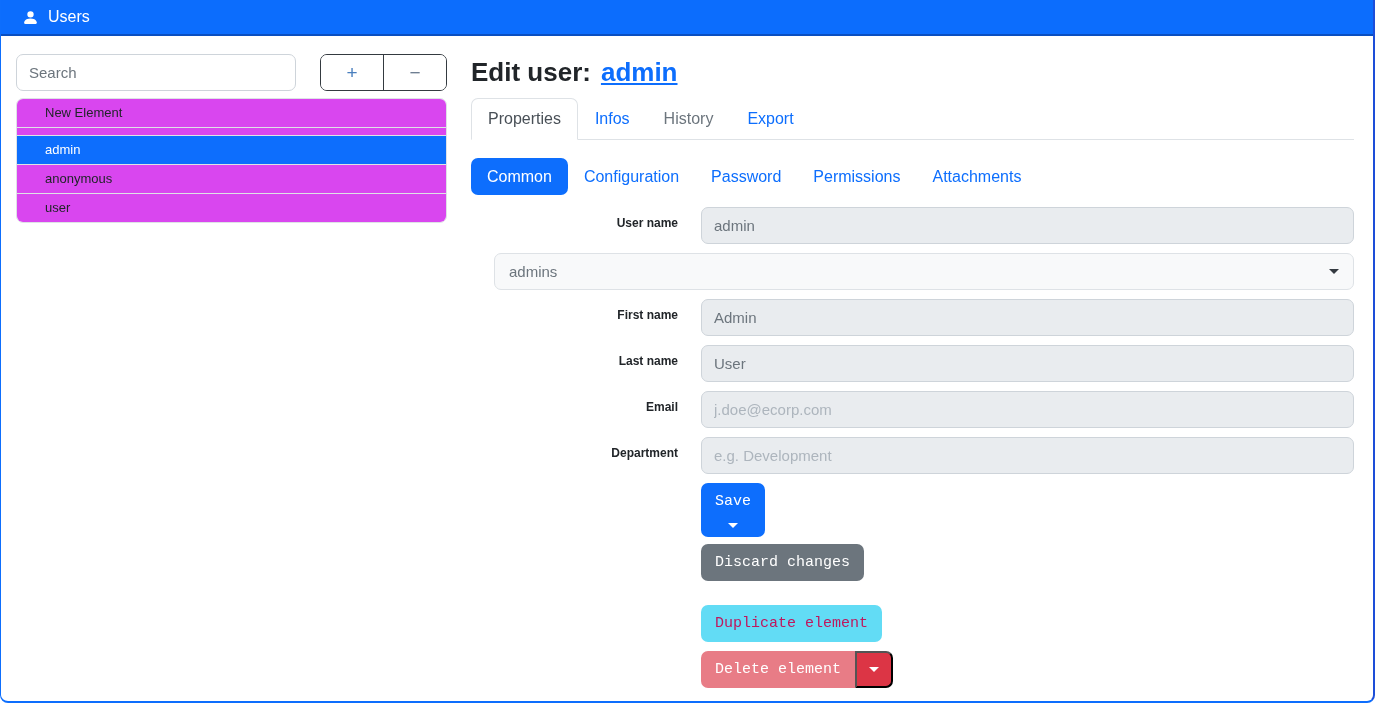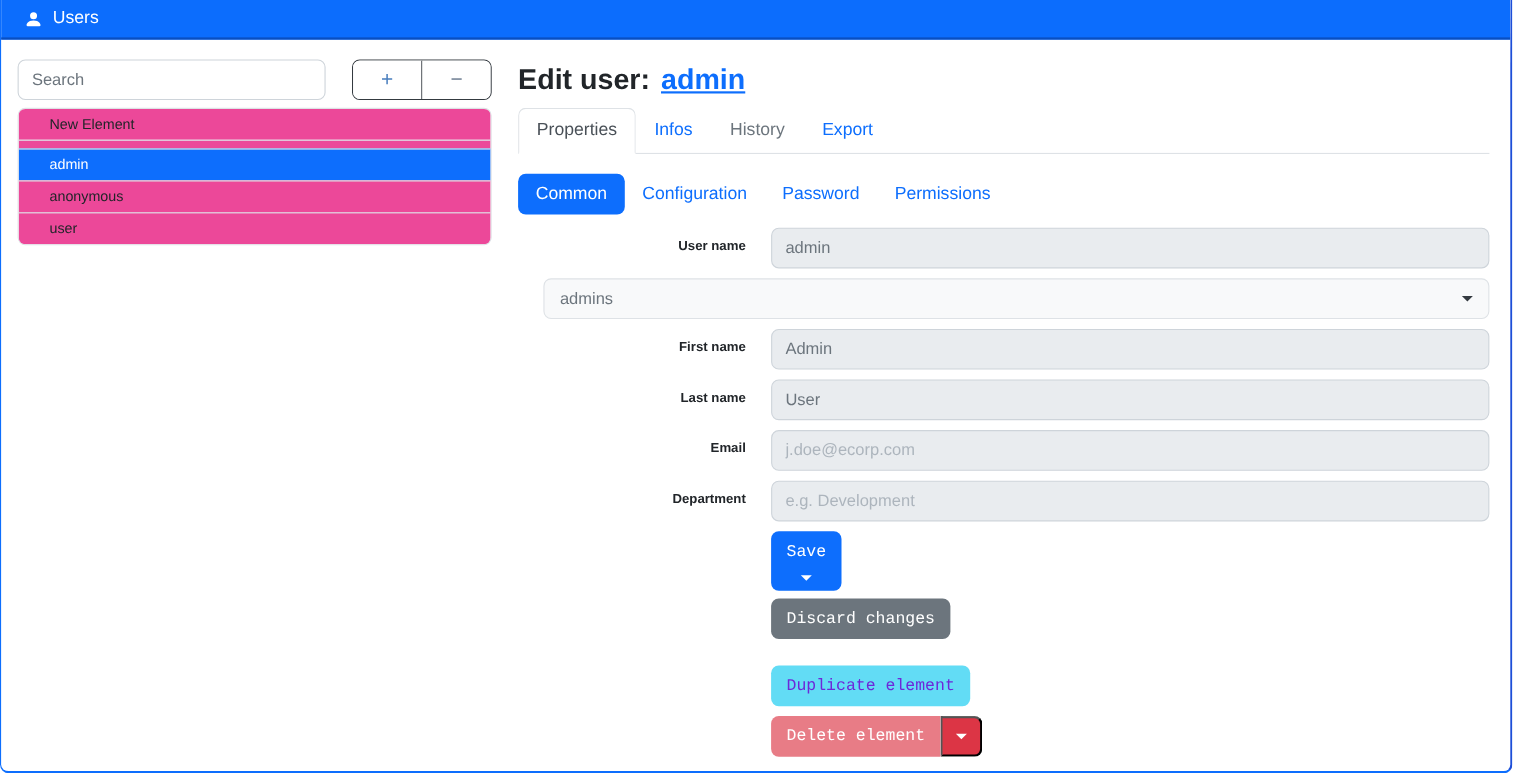--- a/index.html
+++ b/index.html
@@ -43,21 +43,21 @@
   .btn-outline.plus { border-right: 1px solid #343a40; color: #4a7fbe; }
   .btn-outline.minus { color: #6e7e92; }
   
   .user-list {
     margin-top: 7px; border: 1px solid #dee2e6; border-radius: 7px;
     overflow: hidden; background: #fff;
   }
   .list-item {
     font-size: 13px; color: #212529; padding: 6px 8px 6px 28px;
     line-height: 16px; border-top: 1px solid #dee2e6; cursor: pointer;
-    background: #ec4899;
+    background: #d946ef;
   }
   .list-item:first-child { border-top: none; }
   .list-item.spacer { height: 8px; padding: 0; cursor: default; }
   .list-item.selected { background: #0d6efd; color: #fff; }
   
   .main { position: absolute; left: 470px; top: 22px; right: 19px; }
   .page-title { margin: 0; font-size: 26px; line-height: 28px; font-weight: bold; color: #212529; }
   .title-link { color: #0d6efd; text-decoration: underline; margin-left: 10px; cursor: pointer; }
   .tab-bar {
     display: flex; margin-top: 12px; border-bottom: 1px solid #dee2e6;
@@ -105,21 +105,21 @@
   
   .actions { margin-left: 230px; margin-top: 2px; }
   .btn {
     border: none; border-radius: 7px; font-size: 15px; font-family: Liberation Mono, monospace;
     padding: 9px 14px; cursor: pointer; line-height: 19px; flex-direction: column;
   }
   .btn-save {
     background: #0d6efd; color: #fff; display: inline-flex; align-items: center; gap: 12px;
   }
   .btn-discard { background: #6c757d; color: #fff; display: block; margin-top: 7px; }
-  .btn-duplicate { background: #62dcf5; color: #6d28d9; display: block; margin-top: 24px; }
+  .btn-duplicate { background: #62dcf5; color: #be185d; display: block; margin-top: 24px; }
   .delete-group { margin-top: 9px; display: inline-flex; }
   .btn-delete-main { background: #e87c86; color: #fff; border-radius: 7px 0 0 7px; }
   .btn-delete-toggle {
     background: #dc3545; color: #fff; border-radius: 0 7px 7px 0;
     display: inline-flex; align-items: center; padding: 9px 12px;
   }
 </style>
 </head>
 <body>
 
@@ -159,20 +159,21 @@
           <div class="tab active">Properties</div>
           <div class="tab">Infos</div>
           <div class="tab disabled">History</div>
           <div class="tab">Export</div>
         </nav>
       <nav class="pill-bar">
           <div class="pill active">Common</div>
           <div class="pill">Configuration</div>
           <div class="pill">Password</div>
           <div class="pill">Permissions</div>
+          <div class="pill">Attachments</div>
         </nav>
 
       <div class="edit-form">
           <div class="form-row">
             <div class="form-label">User name</div>
             <div class="form-control-wrap"><input class="form-input" type="text" readonly="" value="admin" style=""></div>
           </div>
           <div class="form-row">
             <div class="form-control-wrap">
               <div class="select-control">

